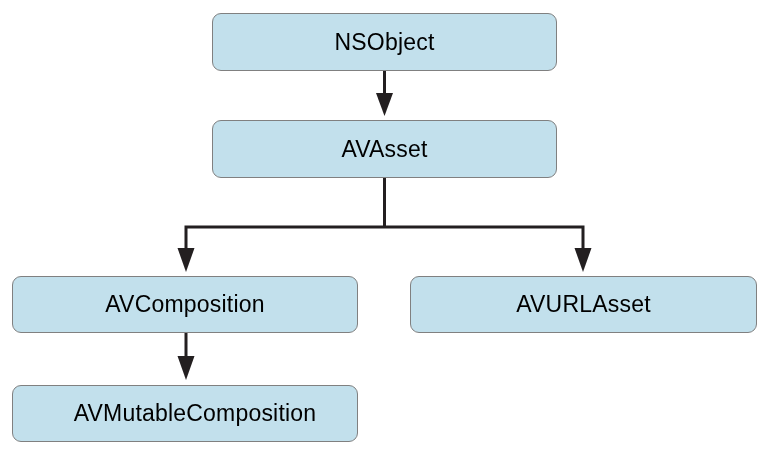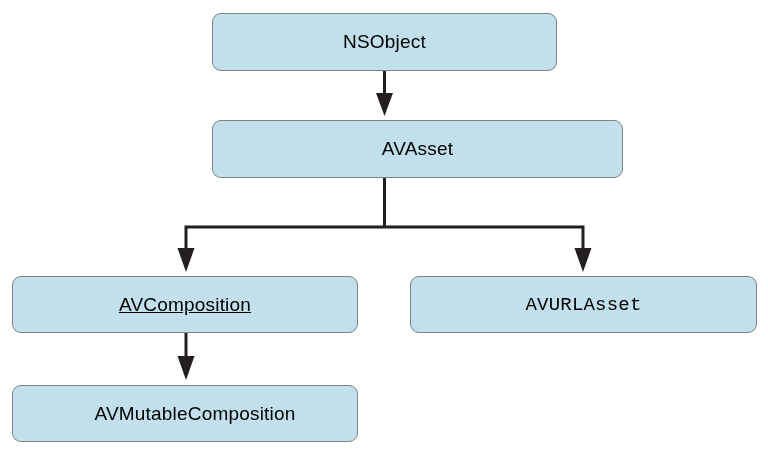--- a/index.html
+++ b/index.html
@@ -26,28 +26,28 @@
     box-sizing:border-box;
     background:var(--node-fill);
     border:1.5px solid var(--node-border);
     border-radius:9px;
     display:flex;
     align-items:center;
     justify-content:center;
   }
   .node .label{
     color:var(--text);
-    font-size:19px;
+    font-size:23px;
     letter-spacing:0.2px;
     white-space:nowrap;
   }
   #node-nsobject            {left:212px; top:13px;  width:345px; height:58px;}
-  #node-avasset             {left:212px; top:120px; width:411px; height:58px;}
-  #node-avcomposition       {left:12px;  top:276px; width:346px; height:57px;text-decoration:underline;}
-  #node-avurlasset          {left:410px; top:276px; width:347px; height:57px;font-family:Liberation Mono, monospace;}
+  #node-avasset             {left:212px; top:120px; width:345px; height:58px;}
+  #node-avcomposition       {left:12px;  top:276px; width:346px; height:57px;}
+  #node-avurlasset          {left:410px; top:276px; width:347px; height:57px;}
   #node-avmutablecomposition{left:12px;  top:385px; width:346px; height:57px;padding-left:20px;}
   svg.connectors{
     position:absolute;
     left:0; top:0;
     width:768px; height:456px;
     pointer-events:none;
   }
   .edge{
     stroke:var(--connector);
     stroke-width:3;

